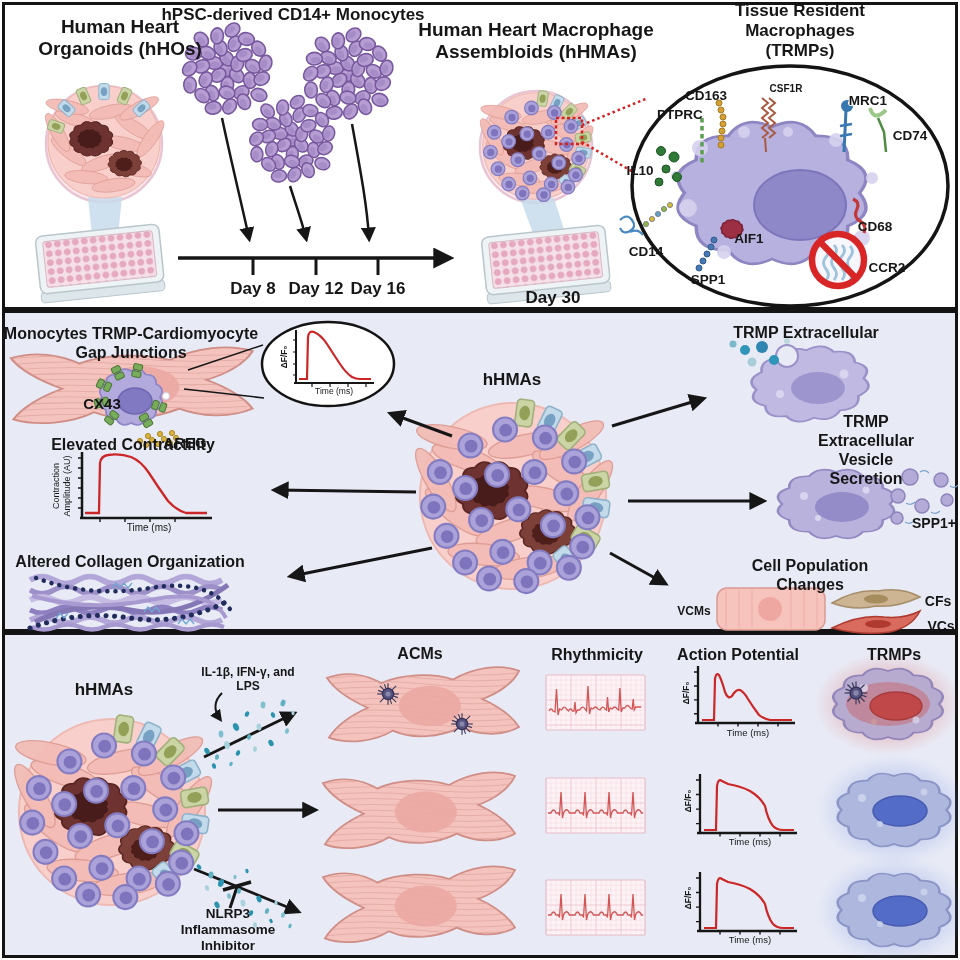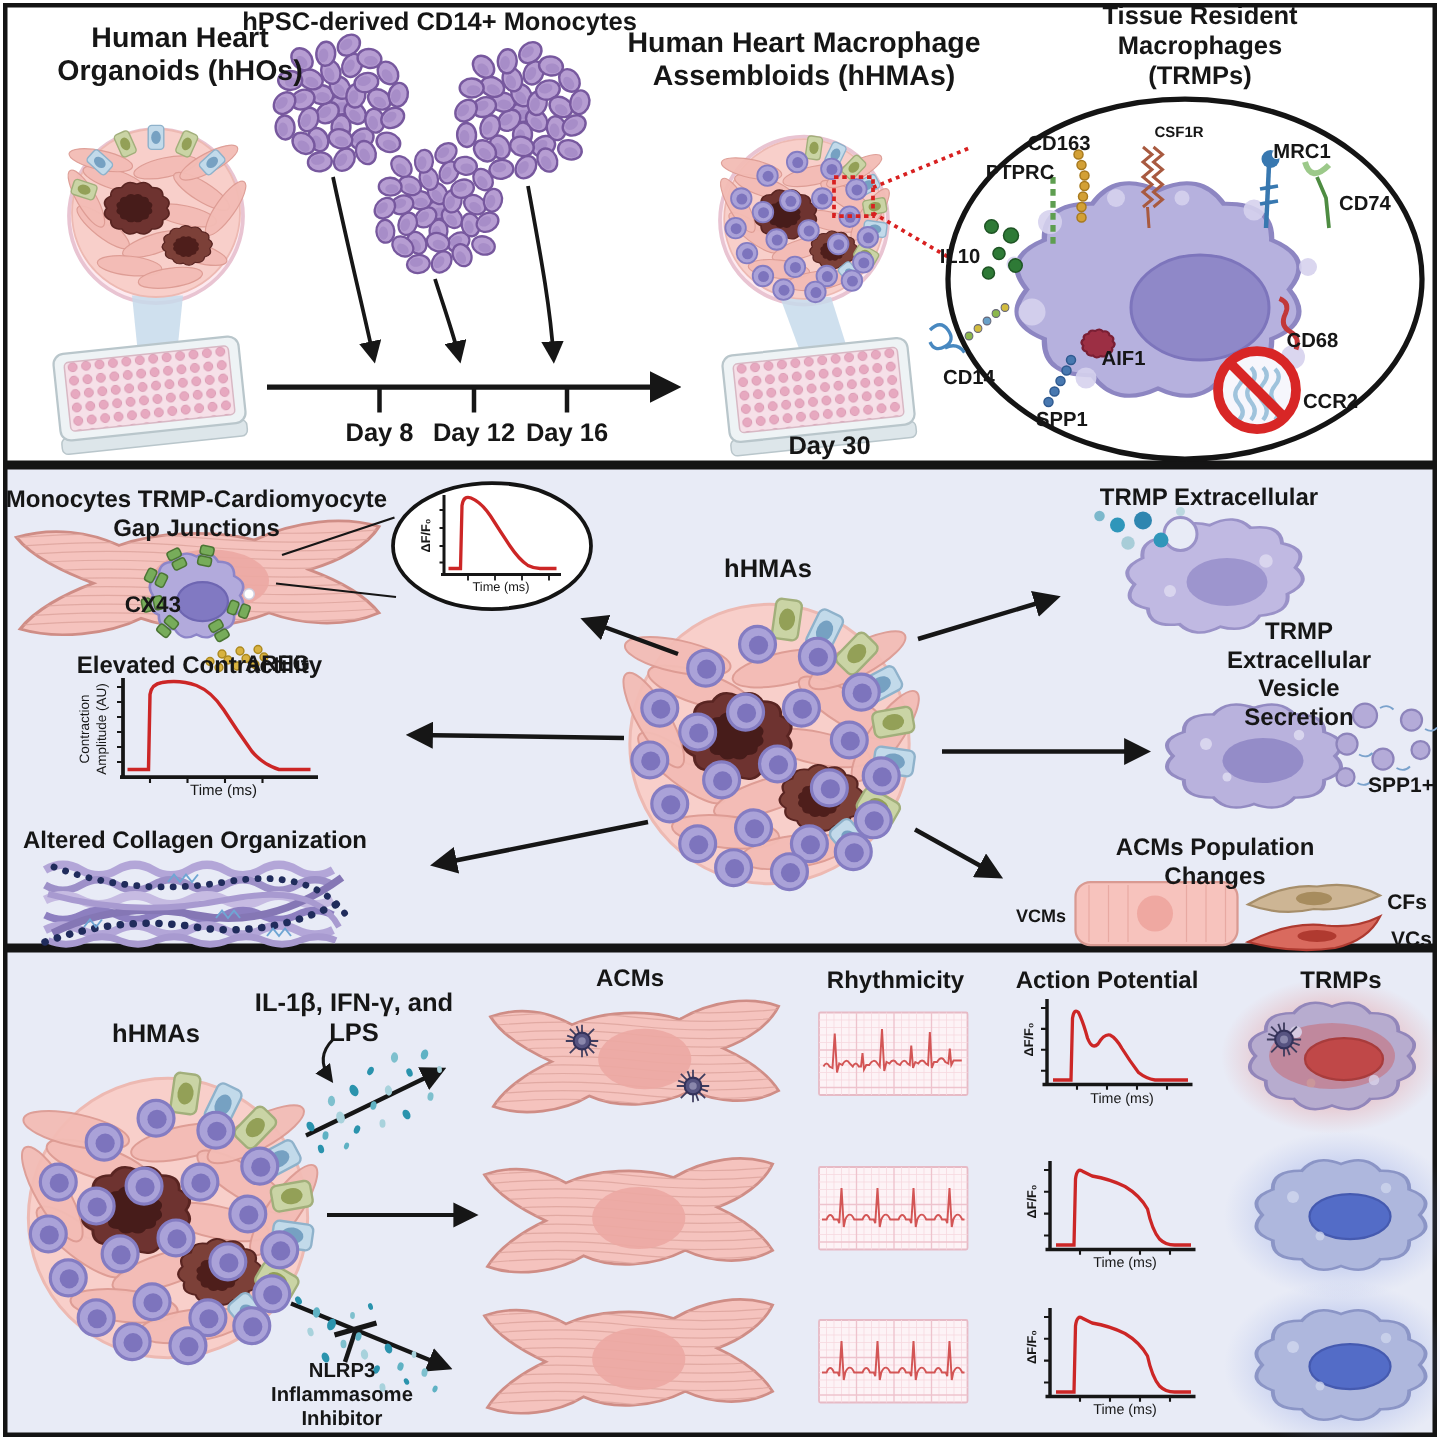--- a/index.html
+++ b/index.html
@@ -724,27 +724,27 @@
 <div class="lb" style="left:133px;top:445px;font-size:16px">Elevated Contractility</div>
 <div class="lb rot" style="left:62px;top:486px;font-size:9px;font-weight:400">Contraction
 Amplitude (AU)</div>
 <div class="lb" style="left:149px;top:528px;font-size:10px;font-weight:400">Time (ms)</div>
 <div class="lb" style="left:130px;top:562px;font-size:16px">Altered Collagen Organization</div>
 <div class="lb" style="left:512px;top:380px;font-size:17px">hHMAs</div>
 <div class="lb" style="left:806px;top:333px;font-size:16px">TRMP Extracellular</div>
 <div class="lb" style="left:866px;top:451px;font-size:16px">TRMP Extracellular
 Vesicle Secretion</div>
 <div class="lb" style="left:934px;top:523px;font-size:14px">SPP1+</div>
-<div class="lb" style="left:810px;top:576px;font-size:16px">ACMs Population Changes</div>
+<div class="lb" style="left:810px;top:576px;font-size:16px">Cell Population Changes</div>
 <div class="lb" style="left:694px;top:611px;font-size:12px">VCMs</div>
 <div class="lb" style="left:938px;top:601px;font-size:14px">CFs</div>
 <div class="lb" style="left:941px;top:626px;font-size:14px">VCs</div>
 
 <div class="lb" style="left:104px;top:690px;font-size:17px">hHMAs</div>
-<div class="lb" style="left:236px;top:679px;font-size:17px">IL-1β, IFN-γ, and
+<div class="lb" style="left:248px;top:679px;font-size:12px">IL-1β, IFN-γ, and
 LPS</div>
 <div class="lb" style="left:228px;top:930px;font-size:13.5px">NLRP3
 Inflammasome
 Inhibitor</div>
 <div class="lb" style="left:420px;top:654px;font-size:16px">ACMs</div>
 <div class="lb" style="left:597px;top:655px;font-size:16px">Rhythmicity</div>
 <div class="lb" style="left:738px;top:655px;font-size:16px">Action Potential</div>
 <div class="lb" style="left:894px;top:655px;font-size:16px">TRMPs</div>
 <div class="lb rot" style="left:686px;top:693px;font-size:8.5px">ΔF/F₀</div>
 <div class="lb rot" style="left:688px;top:801px;font-size:8.5px">ΔF/F₀</div>

